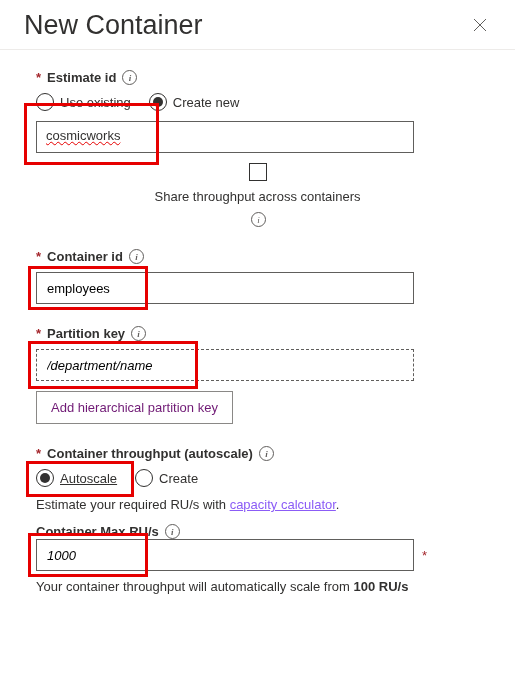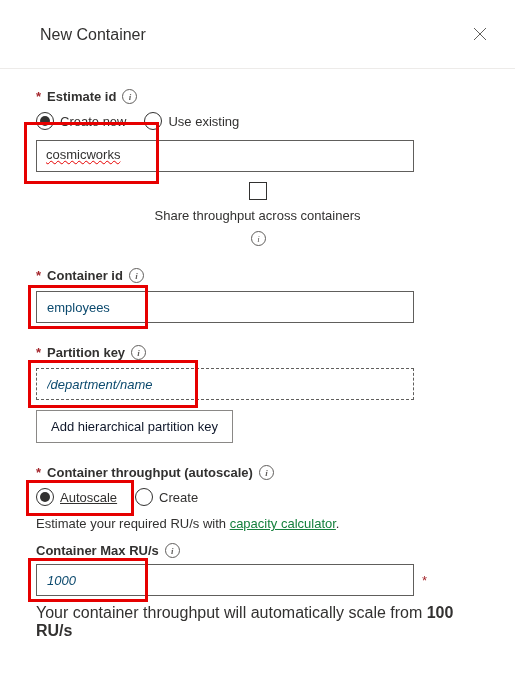--- a/index.html
+++ b/index.html
@@ -16,23 +16,23 @@
     box-sizing: border-box;
   }
   .header {
     display: flex;
     align-items: center;
     justify-content: space-between;
     padding: 10px 24px 8px 24px;
     border-bottom: 1px solid #edebe9;
   }
   .header h1 {
-    font-size: 16px;
+    font-size: 27px;
     font-weight: 400;
-    margin: 16px;
+    margin: 0;
     color: #323130;
   }
   .close-btn {
     font-size: 18px;
     color: #605e5c;
     cursor: pointer;
     padding: 4px;
     line-height: 1;
   }
   .body {
@@ -44,21 +44,20 @@
   .field-label {
     font-weight: 600;
     margin-bottom: 8px;
     display: flex;
     align-items: center;
     gap: 4px;
   }
   .sub-label {
     font-weight: 600;
     margin-top: 12px;
-    margin-bottom: 6px;
     display: flex;
     align-items: center;
     gap: 4px;
   }
   .req {
     color: #a4262c;
     margin-right: 2px;
   }
   .info-icon {
     display: inline-flex;
@@ -105,21 +104,21 @@
   }
   .textbox {
     width: 100%;
     max-width: 378px;
     height: 32px;
     border: 1px solid #605e5c;
     box-sizing: border-box;
     padding: 0 10px;
     font-size: 13px;
     font-family: inherit;
-    color: #0c4a6e;
+    color: #000000;
     outline: none;
   }
   .textbox.dashed {
     border-style: dashed;
     font-style: italic;
   }
   .checkbox-row {
     display: flex;
     align-items: center;
     gap: 8px;
@@ -134,47 +133,47 @@
     cursor: pointer;
   }
   .button-secondary {
     display: inline-block;
     margin-top: 10px;
     padding: 8px 14px;
     border: 1px solid #8a8886;
     background: #fff;
     font-size: 13px;
     cursor: pointer;
-    color: #0f172a;
+    color: #701a75;
   }
   .estimate-line {
     margin-top: 10px;
     color: #323130;
   }
   .link {
-    color: #15803d;
+    color: #8b5cf6;
     text-decoration: underline;
     cursor: pointer;
   }
   .ru-row {
     display: flex;
     align-items: center;
     gap: 4px;
   }
   .ru-row .textbox {
     flex: 0 0 378px;
     font-style: italic;
   }
   .ru-row .req-after {
     color: #a4262c;
     margin-left: 4px;
   }
   .scale-text {
     margin-top: 8px;
-    font-size: 16px;
+    font-size: 13px;
   }
   .highlight {
     position: absolute;
     border: 3px solid #e60000;
     box-sizing: border-box;
     pointer-events: none;
   }
   .input-wrap {
     position: relative;
     display: inline-block;
@@ -215,30 +214,30 @@
   <div class="body">
 
     <div class="field-group">
       <div class="field-label">
         <span class="req">*</span>
         <span>Estimate id</span>
         <span class="info-icon">i</span>
       </div>
       <div class="radio-row">
         <div class="radio-option">
+          <div class="radio-outer">
+              <div class="radio-inner"></div>
+            </div>
+          <span>Use existing</span>
+        </div>
+        <div class="radio-option">
           <div class="radio-outer checked">
               <div class="radio-inner"></div>
             </div>
           <span>Create new</span>
-        </div>
-        <div class="radio-option">
-          <div class="radio-outer">
-              <div class="radio-inner"></div>
-            </div>
-          <span>Use existing</span>
         </div>
       </div>
       <div class="input-wrap">
         <div class="highlight" style="left:-12px; top:-18px; width:135px; height:62px;"></div>
         <input class="textbox" type="text" value="cosmicworks" style="color: transparent;">
         <span class="squiggle" style="position:absolute;left:10px;top:7px;font-size:13px;pointer-events:none;">cosmicworks</span>
       </div>
       <div class="checkbox-row">
         <div class="checkbox"></div>
         <span>Share throughput across containers</span>

